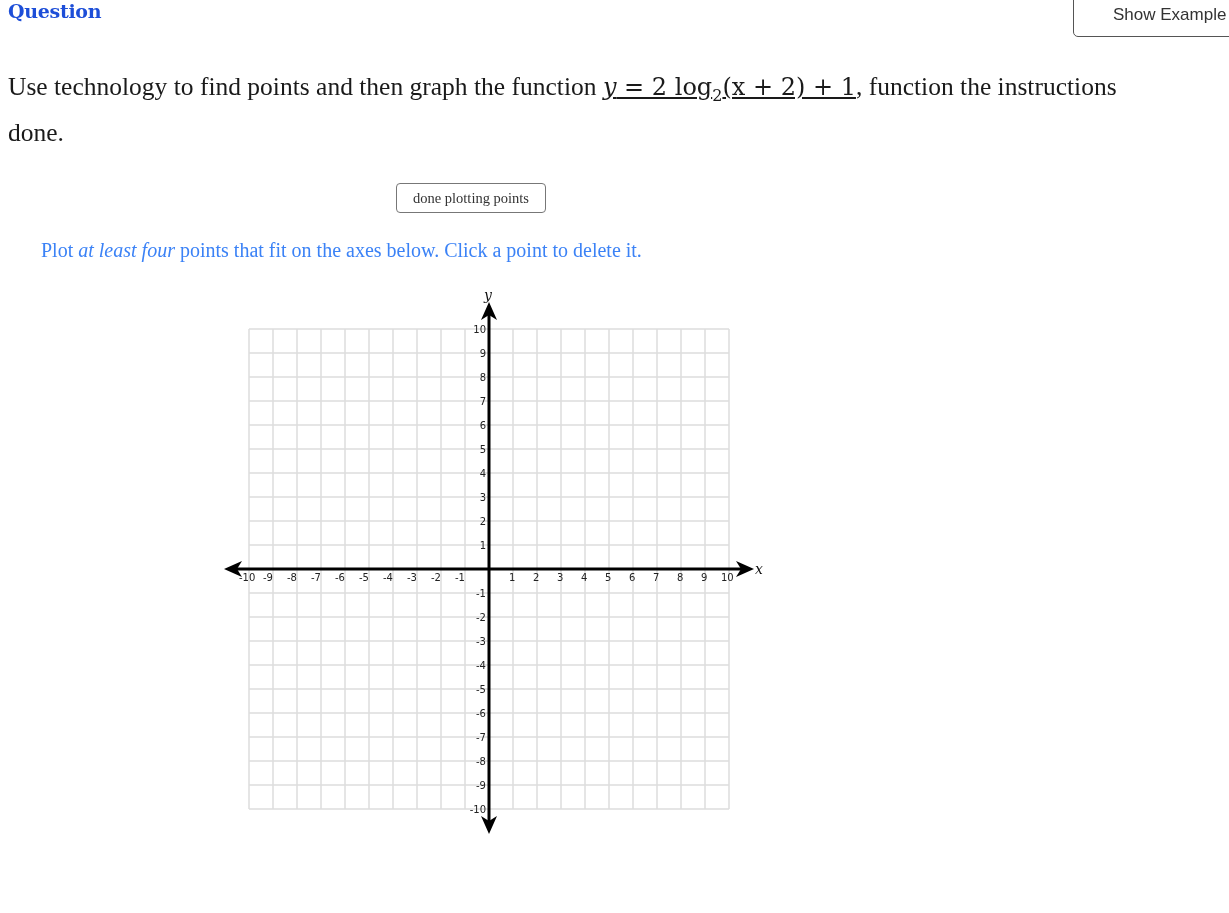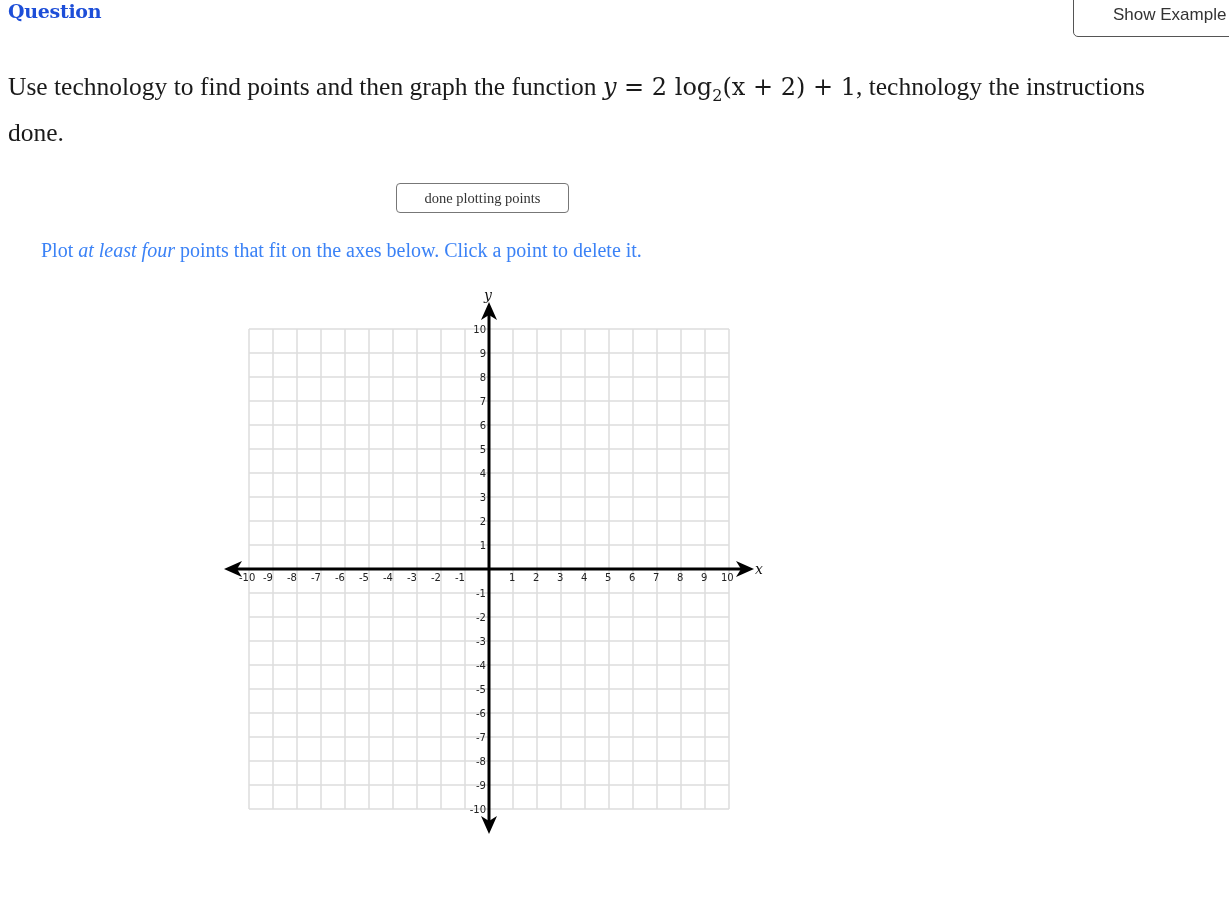--- a/index.html
+++ b/index.html
@@ -48,28 +48,29 @@
     width: 1240px;
     font-family: "Liberation Serif", serif;
     font-size: 25.5px;
     line-height: 37px;
     color: #1a1a1a;
     white-space: nowrap;
   }
   .prompt .math {
     font-family: "DejaVu Serif", serif;
     font-size: 24px;
+    text-decoration: underline;
   }
   .prompt .math i { font-style: italic; }
   .prompt .math sub { font-size: 16px; vertical-align: -6px; }
   .done-btn {
     position: absolute;
     left: 396px;
     top: 183px;
-    width: 173px;
+    width: 150px;
     height: 30px;
     border: 1px solid #777;
     border-radius: 4px;
     background: #fff;
     box-sizing: border-box;
     font-family: "Liberation Serif", serif;
     font-size: 14.5px;
     color: #333;
     text-align: center;
     line-height: 28px;
@@ -96,21 +97,21 @@
   .axis-label { font-family: "DejaVu Serif", serif; font-style: italic; font-size: 14px; fill: #111; }
 </style>
 </head>
 <body>
 
 <div class="question-title">Question</div>
 
 <div class="show-example-btn">Show Example</div>
 
 <div class="prompt">
-  <span>Use technology to find points and then graph the function </span><span class="math"><i>y</i><span> = 2 log</span><sub>2</sub><span>(x + 2) + 1</span></span><span>, technology the instructions</span><br>
+  <span>Use technology to find points and then graph the function </span><span class="math"><i>y</i><span> = 2 log</span><sub>2</sub><span>(x + 2) + 1</span></span><span>, function the instructions</span><br>
   <span>done.</span>
 </div>
 
 <div class="done-btn">done plotting points</div>
 
 <div class="instructions"><span>Plot </span><i>at least four</i><span> points that fit on the axes below. Click a point to delete it.</span></div>
 
 <svg class="graph" width="1229" height="913" xmlns="http://www.w3.org/2000/svg">
   <g id="grid">
       <line x1="249" x2="249" y1="329" y2="809" stroke="#dddddd" stroke-width="1.5"></line>

